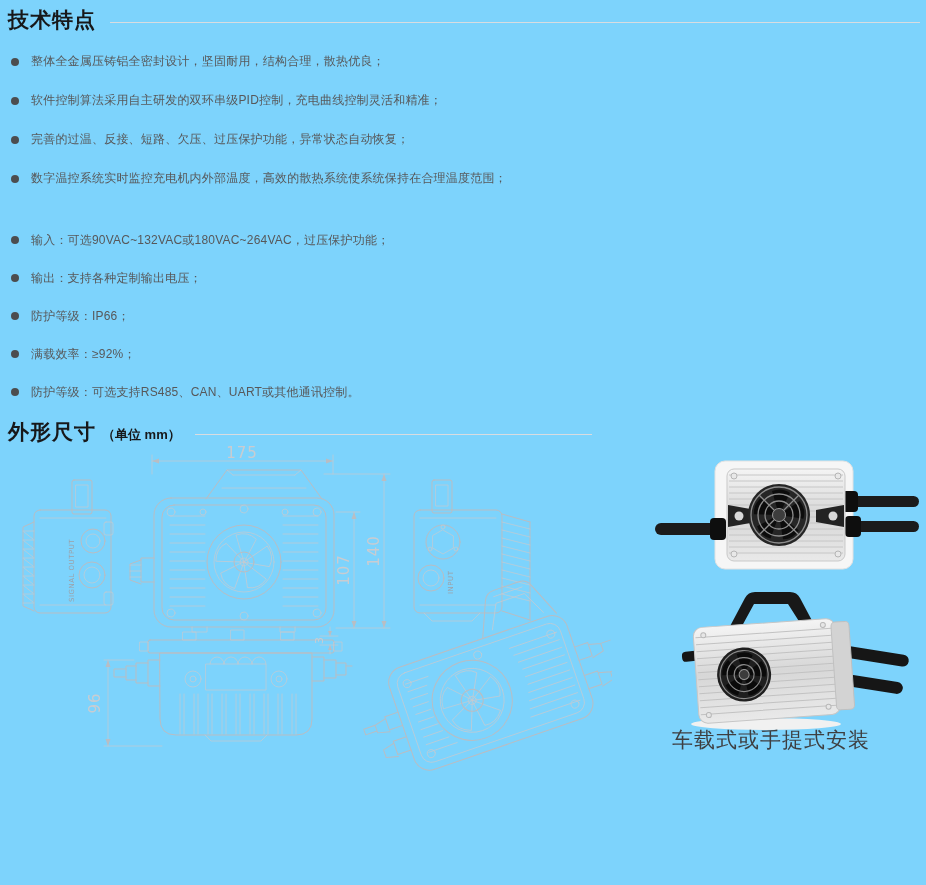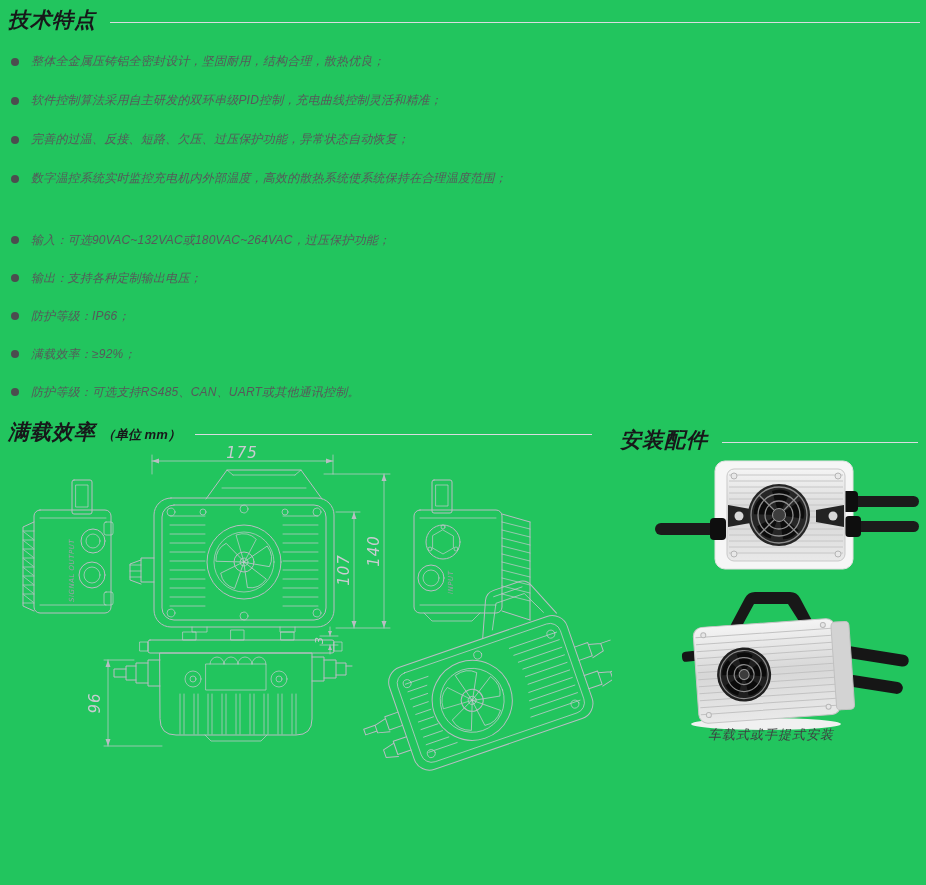--- a/index.html
+++ b/index.html
@@ -1,17 +1,17 @@
 <!DOCTYPE html>
 <html><head>
 <meta charset="utf-8">
 <style>
   html,body{margin:0;padding:0;background:#ffffff;}
-  .page{position:relative;width:926px;height:885px;background:#22c55e;overflow:hidden;
-        font-family:"Liberation Sans","DejaVu Sans",sans-serif;font-style:italic;}
+  .page{position:relative;width:926px;height:885px;background:#7dd3fc;overflow:hidden;
+        font-family:"Liberation Sans","DejaVu Sans",sans-serif;}
   .sec{padding:0 6px 0 8px;}
   .sec-features{padding-top:7px;}
   .sec-specs{margin-top:23px;}
   .sec-head{display:flex;align-items:center;}
   .sec-head h2{margin:0;font-size:21px;line-height:26px;font-weight:bold;color:#17181a;
                letter-spacing:1px;white-space:nowrap;}
   .sec-head .unit{font-size:13px;font-weight:bold;color:#17181a;margin-left:6px;position:relative;top:3px;white-space:nowrap;}
   .sec-head .rule{flex:1;height:1px;background:#d9dce0;margin-left:14px;margin-top:4px;}
   ul.bullets{list-style:none;margin:0;padding:0;}
   .sec-features ul.bullets{margin-top:9px;}
@@ -23,21 +23,21 @@
   ul.bullets li::before{content:"";position:absolute;left:3px;top:50%;margin-top:-4px;
                 width:8px;height:8px;border-radius:50%;background:#4c4d4f;}
   .bottom{position:relative;height:358px;margin-top:5px;}
   .left-col{position:absolute;left:0;top:0;width:612px;height:358px;}
   .left-col .sec-head{padding:3px 20px 0 8px;}
   .drawings{position:absolute;left:0;top:28px;}
   .right-col{position:absolute;left:616px;top:0;width:310px;height:358px;}
   .right-col .sec-head{padding:11px 8px 0 4px;}
   .photos{position:absolute;left:0;top:31px;}
   .caption{position:absolute;left:0;top:310px;width:310px;text-align:center;
-           font-size:13px;color:#3e3f41;letter-spacing:1px;}
+           font-size:21px;color:#3e3f41;letter-spacing:1px;}
   
   .dln{fill:none;stroke:#b9bdc3;stroke-width:1;stroke-linecap:round;stroke-linejoin:round;}
   .dln2{fill:none;stroke:#c6cad0;stroke-width:.7;stroke-linecap:round;stroke-linejoin:round;}
   .dfill{fill:#b9bdc3;stroke:none;}
   .dtx{fill:#c9ccd1;font-size:15px;font-family:"DejaVu Sans",sans-serif;letter-spacing:1px;}
   .ltx{fill:#9ca1a8;font-size:7px;font-family:"DejaVu Sans",sans-serif;letter-spacing:.5px;}
 </style>
 </head>
 <body>
 
@@ -63,21 +63,21 @@
       <li>防护等级：IP66；</li>
       <li>满载效率：≥92%；</li>
       <li>防护等级：可选支持RS485、CAN、UART或其他通讯控制。</li>
     </ul>
   </section>
 
   <div class="bottom">
 
     <div class="left-col">
       <div class="sec-head">
-        <h2>满载效率</h2>
+        <h2>外形尺寸</h2>
         <span class="unit">（单位 mm）</span>
         <div class="rule"></div>
       </div>
 
       <svg class="drawings" width="612" height="330" viewBox="0 0 612 330">
 
         <g>
           <rect class="dln" x="72" y="36" width="20" height="34" rx="2"></rect>
           <rect class="dln2" x="76" y="41" width="12" height="22"></rect>
           <rect class="dln" x="34" y="66" width="77" height="103" rx="6"></rect>
@@ -219,24 +219,20 @@
           </g>
           <path class="dln" d="M396 238 h-14 v14 h14 M382 240 l-12 3 v8 l12 3 M370 243 h-12 v6 h12"></path>
           <path class="dln" d="M396 264 h-14 v14 h14 M382 266 l-12 3 v8 l12 3"></path>
           <path class="dln" d="M584 234 h14 v14 h-14 M598 236 l12 3 v8 l-12 3 M610 239 h10"></path>
           <path class="dln" d="M584 264 h14 v14 h-14 M598 266 l12 3 v8 l-12 3 M610 269 h8"></path>
         </g>
       </svg>
     </div>
 
     <div class="right-col">
-      <div class="sec-head">
-        <h2>安装配件</h2>
-        <div class="rule"></div>
-      </div>
 
       <svg class="photos" width="310" height="327" viewBox="0 0 310 327">
         <defs>
           <linearGradient id="met1" x1="0" y1="0" x2="0" y2="1">
             <stop offset="0" stop-color="#f4f4f4"></stop>
             <stop offset=".5" stop-color="#d7d7d7"></stop>
             <stop offset="1" stop-color="#e9e9e9"></stop>
           </linearGradient>
         </defs>
 

